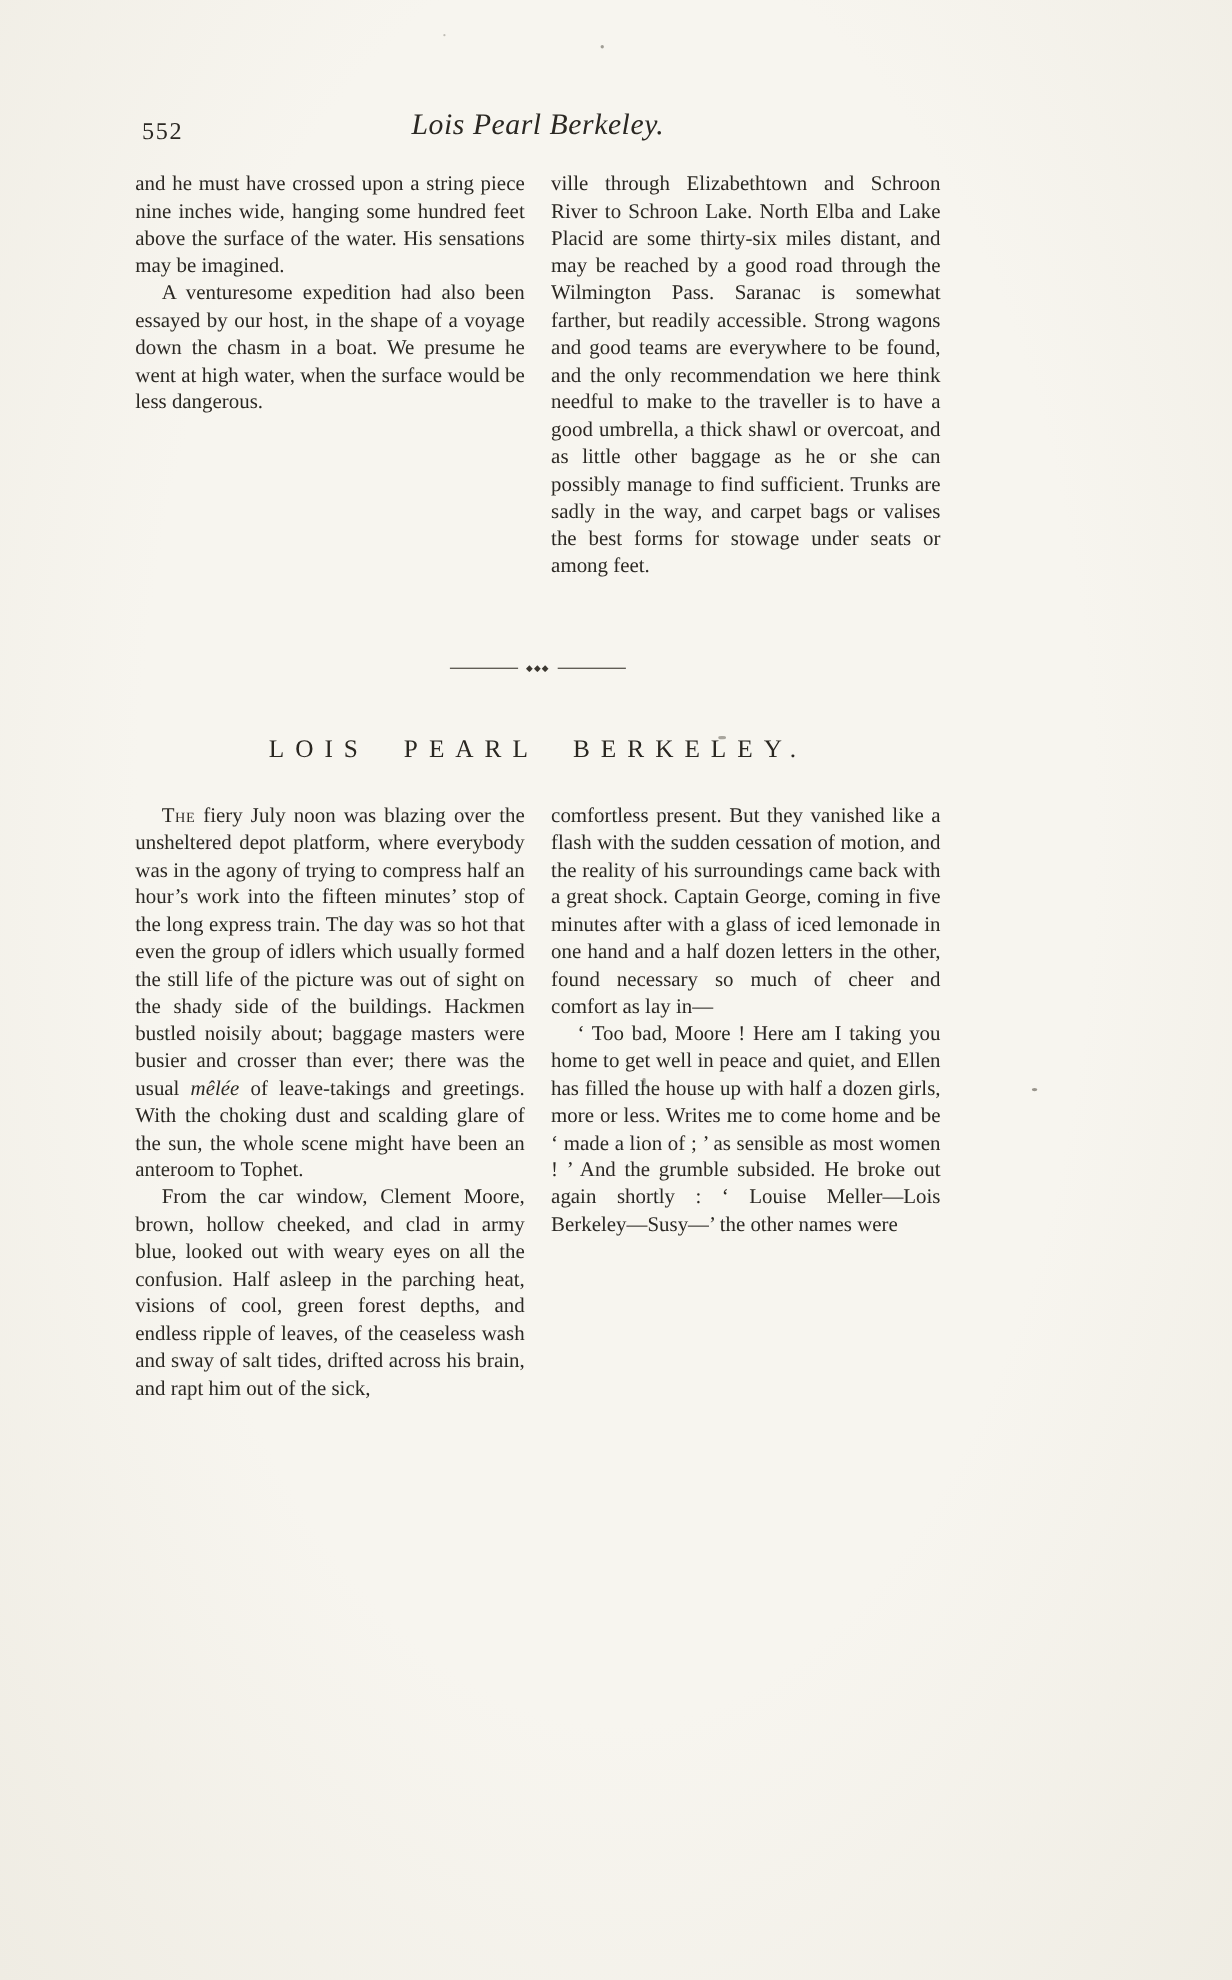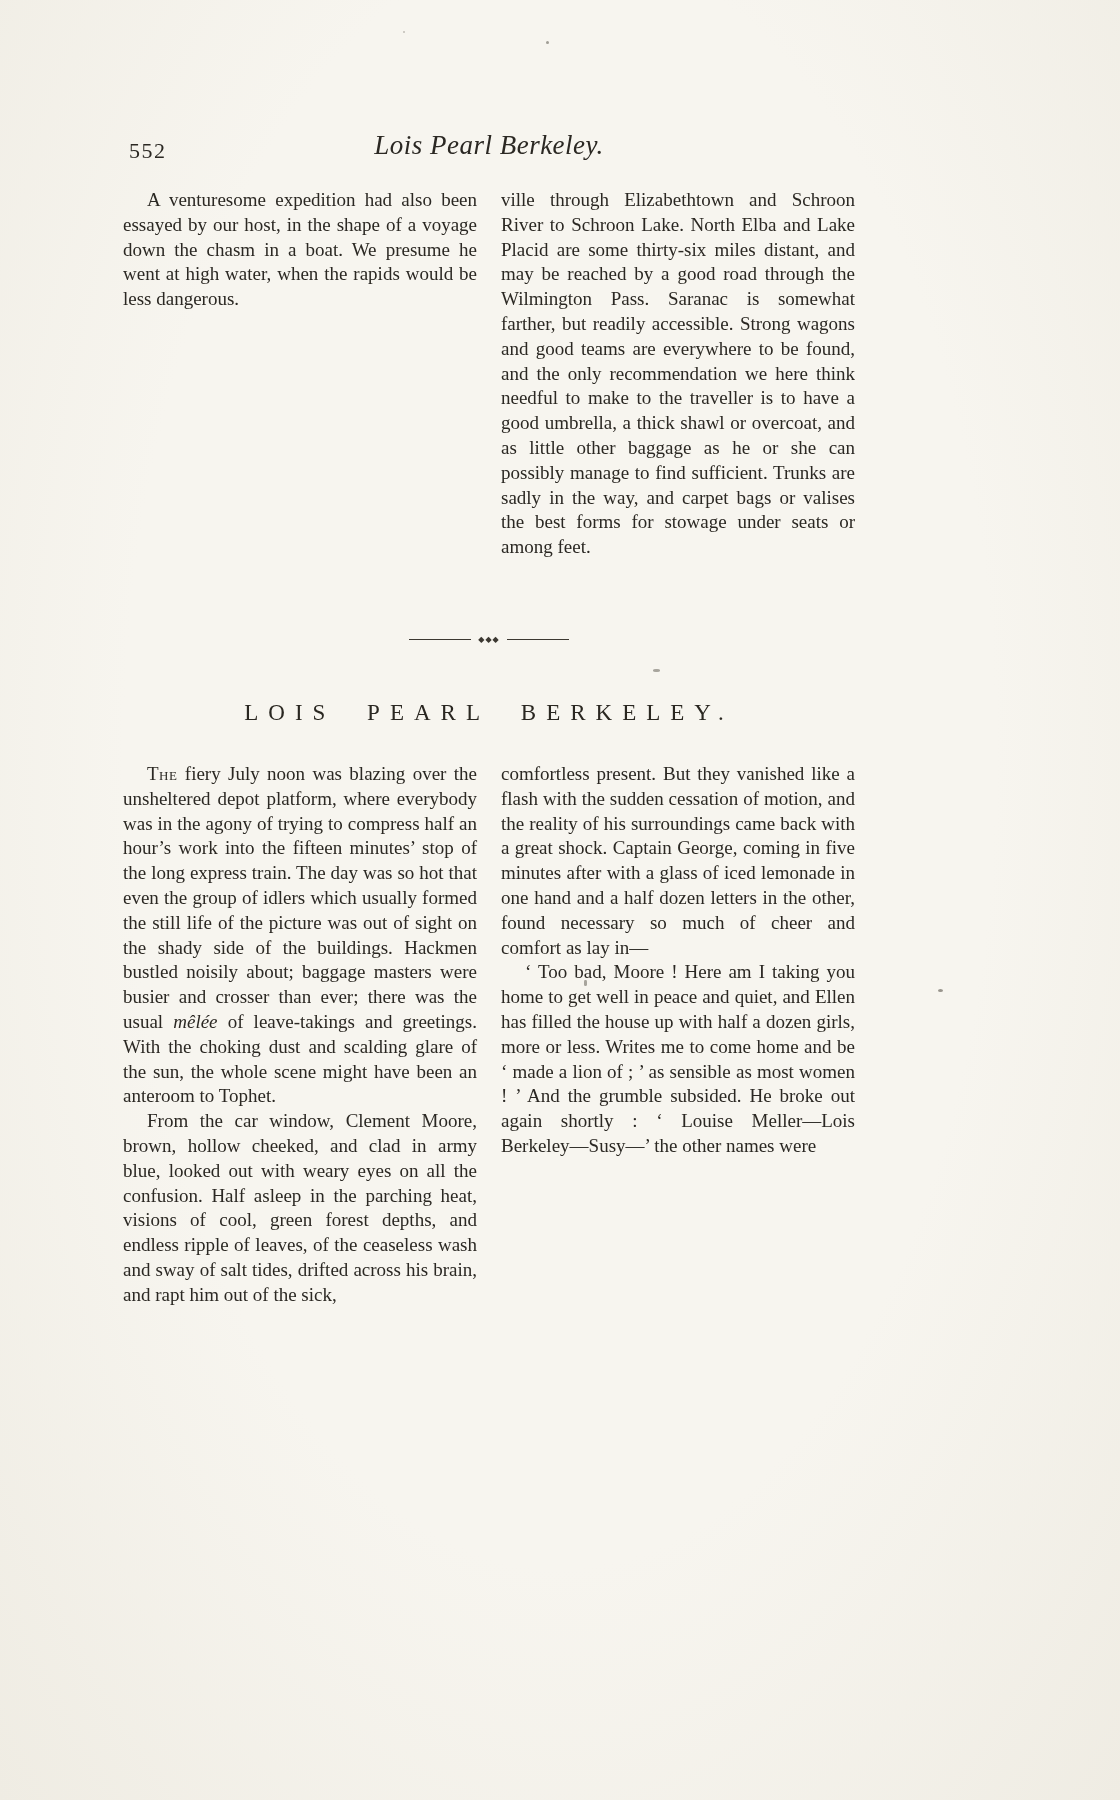--- a/index.html
+++ b/index.html
@@ -11,21 +11,21 @@
     width: 1120px;
     height: 1800px;
     background: radial-gradient(ellipse at 50% 42%, #f7f5ef 55%, #efece3 100%);
     font-family: "Liberation Serif", serif;
     color: #2b2823;
     overflow: hidden;
   }
   .content {
     position: absolute;
     left: 123px;
-    top: 128px;
+    top: 96px;
     width: 732px;
   }
   .running-head {
     position: relative;
     height: 48px;
     margin-bottom: 12px;
   }
   .pagenum {
     position: absolute;
     left: 6px;
@@ -104,21 +104,22 @@
 
   <div class="content">
 
     <header class="running-head">
       <span class="pagenum">552</span>
       <span class="running-title">Lois Pearl Berkeley.</span>
     </header>
 
     <section class="columns">
       <div class="col">
-        <p>A venturesome expedition had also been essayed by our host, in the shape of a voyage down the chasm in a boat. We presume he went at high water, when the rapids would be less dangerous.</p>
+        <p class="noindent">and he must have crossed upon a string piece nine inches wide, hanging some hundred feet above the surface of the water. His sensations may be imagined.</p>
+        <p>A venturesome expedition had also been essayed by our host, in the shape of a voyage down the chasm in a boat. We presume he went at high water, when the surface would be less dangerous.</p>
       </div>
       <div class="col">
         <p class="noindent">ville through Elizabethtown and Schroon River to Schroon Lake. North Elba and Lake Placid are some thirty-six miles distant, and may be reached by a good road through the Wilmington Pass. Saranac is somewhat farther, but readily accessible. Strong wagons and good teams are everywhere to be found, and the only recommendation we here think needful to make to the traveller is to have a good umbrella, a thick shawl or overcoat, and as little other baggage as he or she can possibly manage to find sufficient. Trunks are sadly in the way, and carpet bags or valises the best forms for stowage under seats or among feet.</p>
       </div>
     </section>
 
     <div class="divider">
       <span class="rule"></span>
       <span class="ornament">◆◆◆</span>
       <span class="rule"></span>

